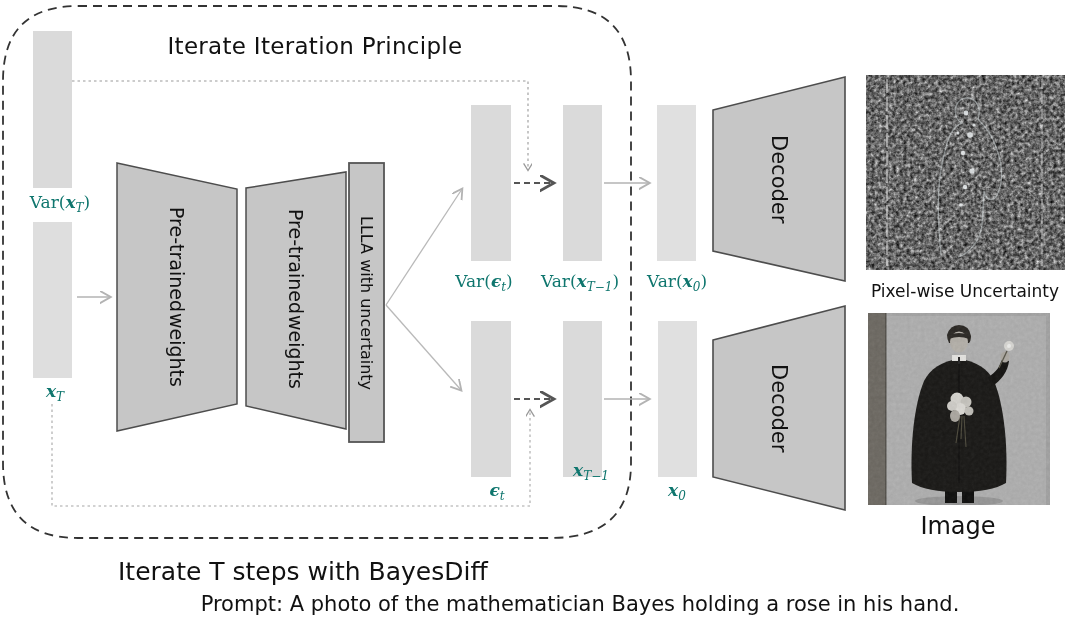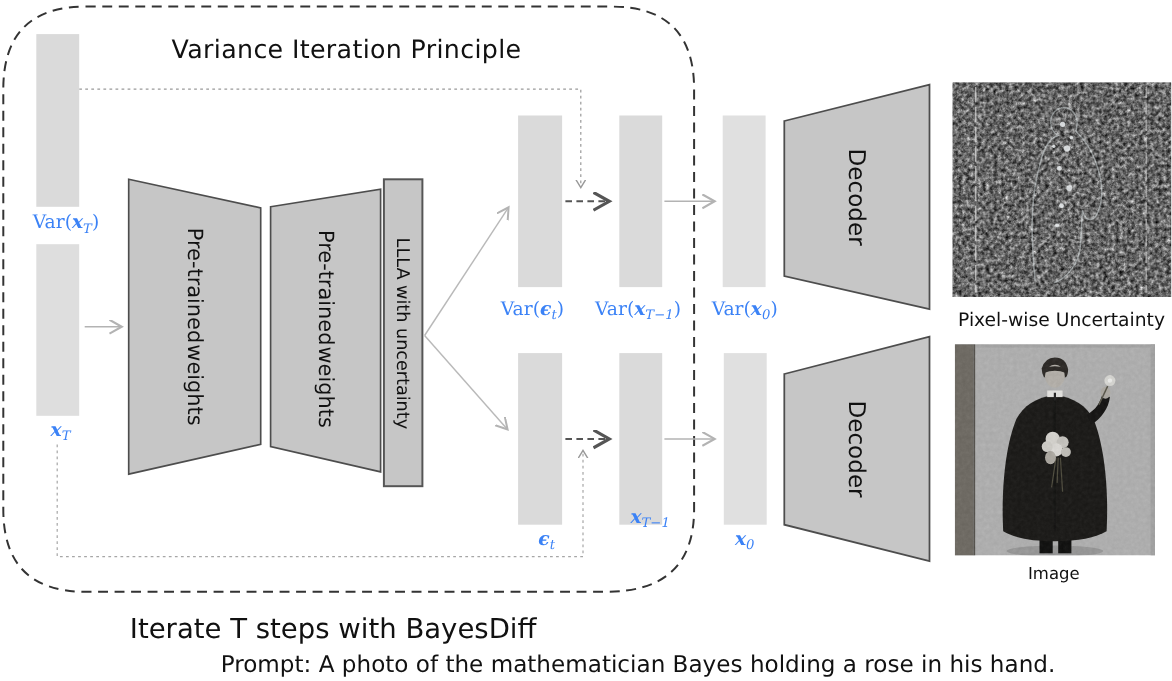--- a/index.html
+++ b/index.html
@@ -3,21 +3,21 @@
 <meta charset="utf-8">
 <style>
   html,body{margin:0;padding:0;background:#ffffff;}
   .canvas{
     position:relative;width:1065px;height:619px;background:#ffffff;overflow:hidden;
     font-family:"DejaVu Sans",sans-serif;color:#111;
   }
   .layer{position:absolute;left:0;top:0;}
   .t{position:absolute;white-space:nowrap;}
   .center{text-align:center;}
-  .math{font-family:"DejaVu Serif",serif;font-size:17px;color:#3b82f6;text-align:center;}
+  .math{font-family:"DejaVu Serif",serif;font-size:17px;color:#0f766e;text-align:center;}
   .math .sym{font-weight:bold;font-style:italic;}
   .math sub{font-size:12px;font-style:italic;line-height:0;}
   .vtext{
     position:absolute;display:flex;align-items:center;justify-content:center;
     writing-mode:vertical-lr;text-align:center;color:#111;
   }
   .vtext span{display:block;}
   .title{font-size:23px;letter-spacing:0.3px;}
   .caption{color:#111;}
 </style>
@@ -142,21 +142,21 @@
           <circle cx="92" cy="96" r="6" fill="#dddbd6"></circle>
           <circle cx="101" cy="98" r="4.5" fill="#c2c0ba"></circle>
           <circle cx="84" cy="93" r="5" fill="#d0cec9"></circle>
         </g>
         <ellipse cx="87" cy="103" rx="5" ry="6" fill="#aeaaa3"></ellipse>
       </g>
       <rect x="868" y="313" width="182" height="192" filter="url(#noiseF)" opacity="0.05"></rect>
     </g>
   </svg>
 
-  <div class="t title center" style="left:140px;top:33px;width:350px;">Variance Iteration Principle</div>
+  <div class="t title center" style="left:140px;top:33px;width:350px;">Iterate Iteration Principle</div>
 
   <div class="t math" style="left:12px;top:192px;width:96px;">
     <span>Var(</span><span class="sym">x</span><sub>T</sub><span>)</span>
   </div>
 
   <div class="t math" style="left:20px;top:381px;width:70px;text-align:center;">
     <span class="sym">x</span><sub>T</sub>
   </div>
 
   <div class="t math" style="left:440px;top:271px;width:88px;">
@@ -194,19 +194,19 @@
   </div>
 
   <div class="vtext" style="left:349px;top:165px;width:35px;height:276px;font-size:16px;">LLLA with uncertainty</div>
 
   <div class="vtext" style="left:752px;top:94px;width:54px;height:170px;font-size:21px;">Decoder</div>
 
   <div class="vtext" style="left:752px;top:323px;width:54px;height:170px;font-size:21px;">Decoder</div>
 
   <div class="t caption center" style="left:845px;top:281px;width:240px;font-size:17px;">Pixel-wise Uncertainty</div>
 
-  <div class="t caption center" style="left:895px;top:512px;width:126px;font-size:15px;">Image</div>
+  <div class="t caption center" style="left:895px;top:512px;width:126px;font-size:24px;">Image</div>
 
   <div class="t" style="left:118px;top:557px;font-size:25px;">Iterate T steps with BayesDiff</div>
 
   <div class="t center" style="left:130px;top:592px;width:900px;font-size:21px;">Prompt: A photo of the mathematician Bayes holding a rose in his hand.</div>
 
 </div>
 
 </body></html>

